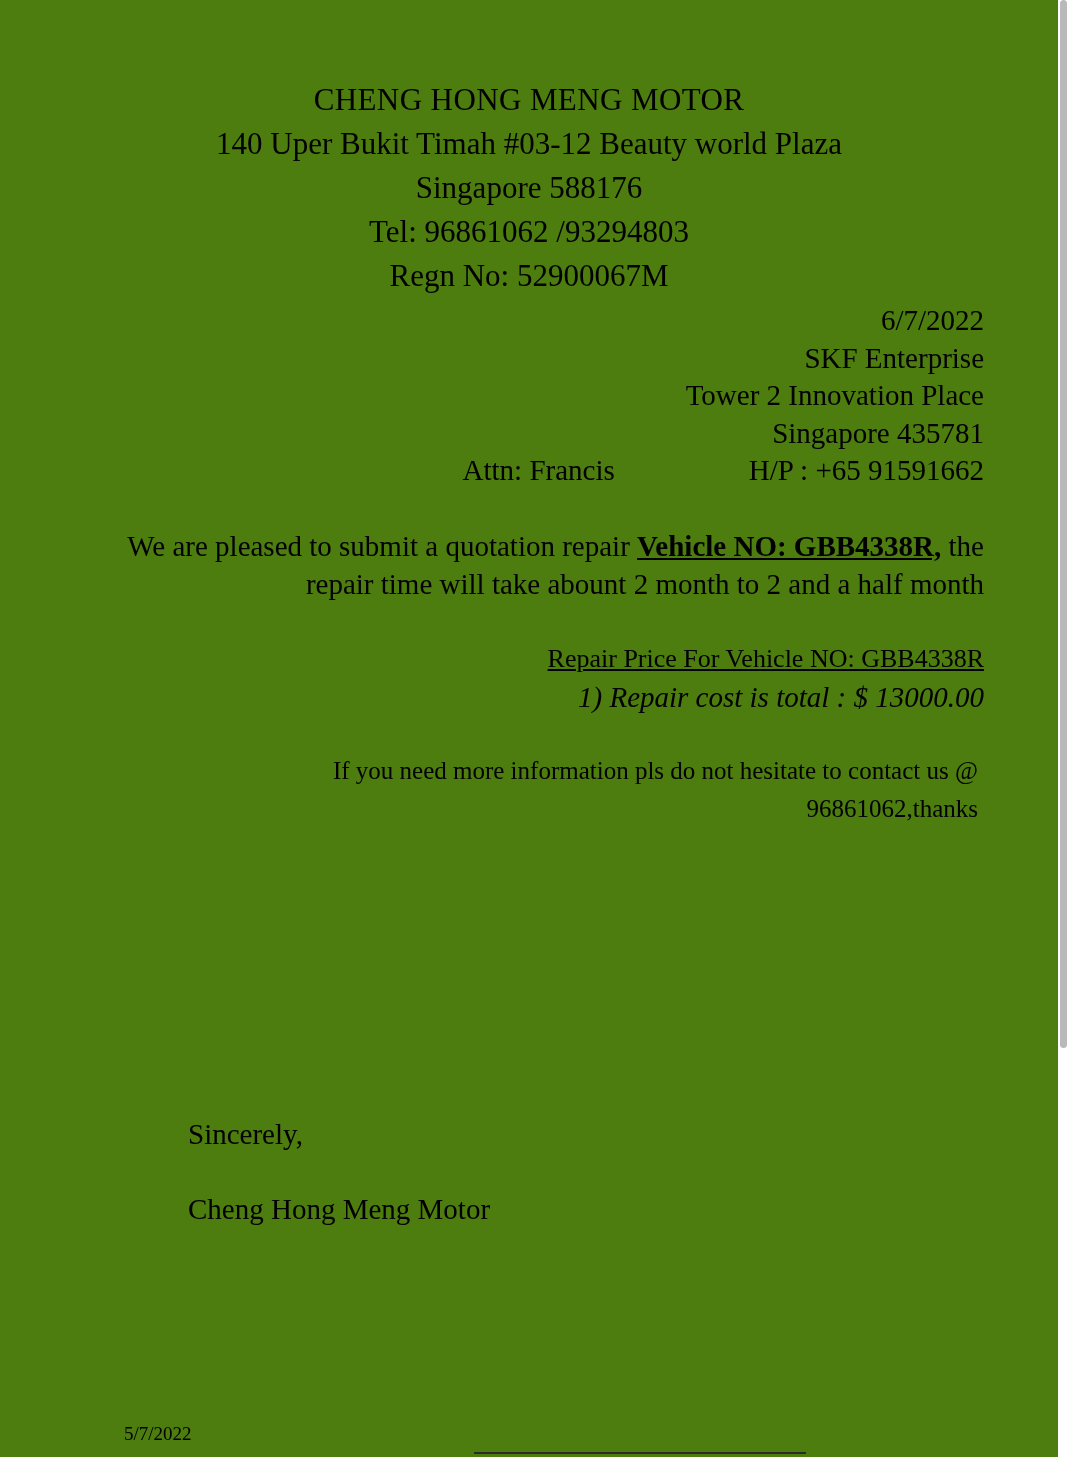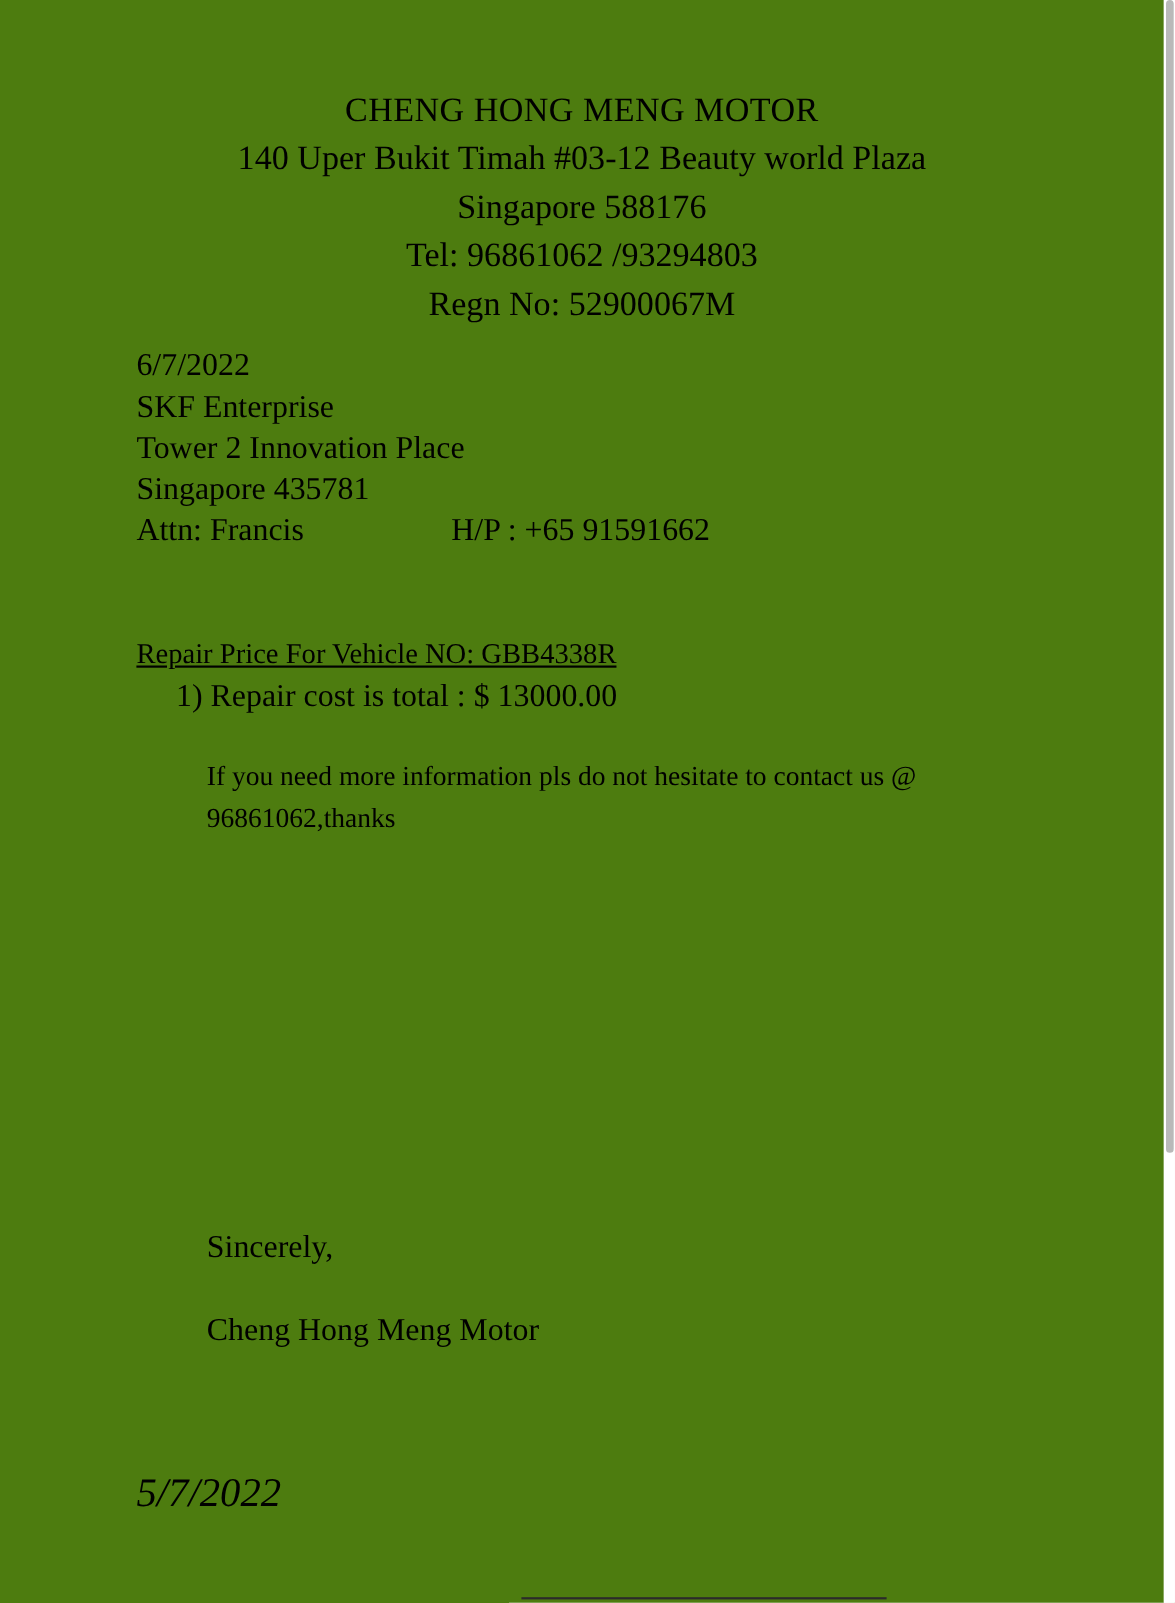--- a/index.html
+++ b/index.html
@@ -51,24 +51,25 @@
     width: 1058px;
     text-align: center;
     font-size: 31px;
     line-height: 44px;
   }
   .header-line-1 { letter-spacing: 0.4px; }
 
   .body-block {
     position: absolute;
     left: 124px;
-    top: 314px;
+    top: 302px;
     width: 860px;
     font-size: 29px;
     line-height: 37.5px;
+    text-align: right;
   }
 
   .addr-line { white-space: pre; }
 
   .attn-row {
     display: block;
     white-space: pre;
   }
   .attn-gap { display: inline-block; width: 134px; }
 
@@ -89,20 +90,21 @@
     margin: 0;
     text-decoration: underline;
     font-size: 26px;
     line-height: 38px;
   }
 
   .item-line {
     margin: 0 0 0 36px;
     font-size: 29px;
     line-height: 38px;
+    font-style: italic;
   }
 
   .info-block {
     margin: 36px 0 0 64px;
     font-size: 25px;
     line-height: 38px;
     width: 790px;
   }
 
   .sign-block {
@@ -116,24 +118,23 @@
     position: absolute;
     left: 188px;
     top: 1190px;
     font-size: 29px;
     line-height: 38px;
   }
 
   .footer-date {
     position: absolute;
     left: 124px;
-    top: 1339px;
-    font-size: 37px;
+    top: 1415px;
+    font-size: 19px;
     line-height: 38px;
-    font-style: italic;
   }
 
   .footer-rule {
     position: absolute;
     left: 474px;
     top: 1452px;
     width: 332px;
     height: 2px;
     background: #2b2b2b;
   }
@@ -154,20 +155,21 @@
   <div class="body-block">
 
     <div class="addr-line">6/7/2022</div>
     <div class="addr-line">SKF Enterprise</div>
     <div class="addr-line">Tower 2 Innovation Place</div>
     <div class="addr-line">Singapore 435781</div>
     <div class="attn-row"><span>Attn: Francis</span><span class="attn-gap"></span><span>H/P : +65 91591662</span></div>
 
     <div class="gap-block"></div>
 
+    <p class="para"><span>We are pleased to submit a quotation repair </span><span class="bold-underline">Vehicle NO: GBB4338R,</span><span> the repair time will take abount 2 month to 2 and a half month</span></p>
 
     <div class="gap-block"></div>
 
     <p class="section-title">Repair Price For Vehicle NO: GBB4338R</p>
     <p class="item-line">1) Repair cost is total : $ 13000.00</p>
 
     <p class="info-block">If you need more information pls do not hesitate to contact us @ 96861062,thanks</p>
 
   </div>
 

